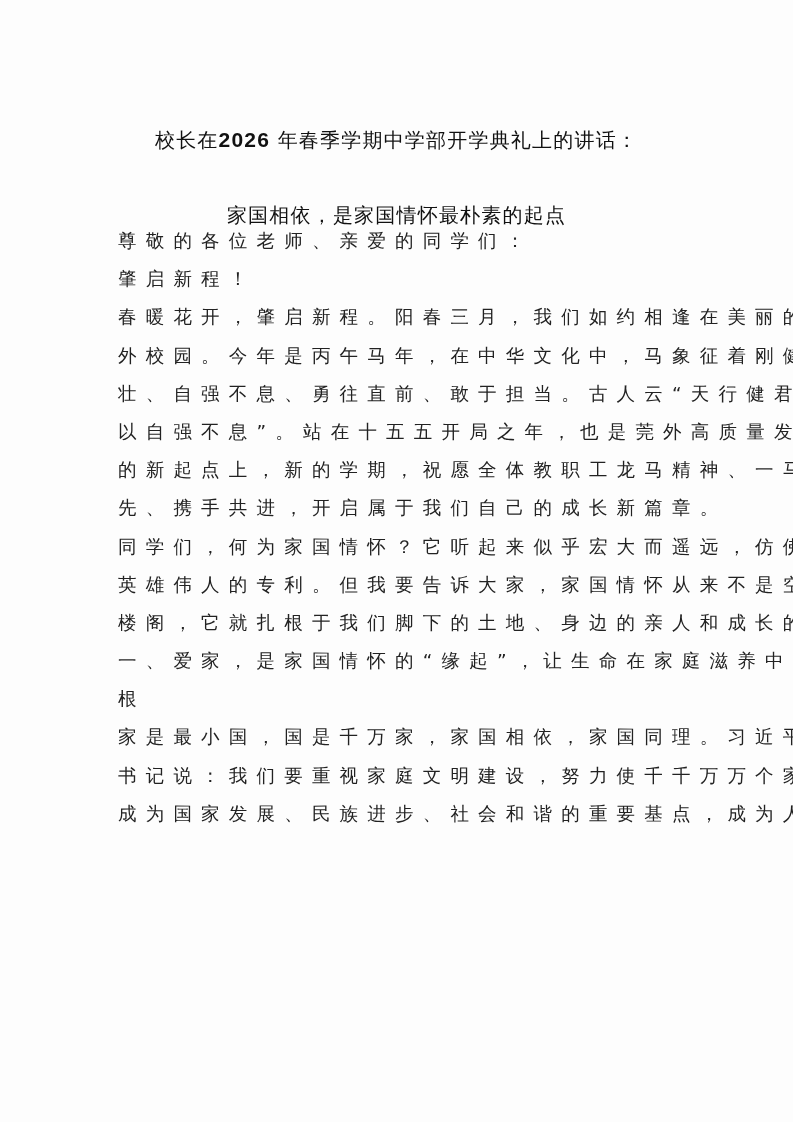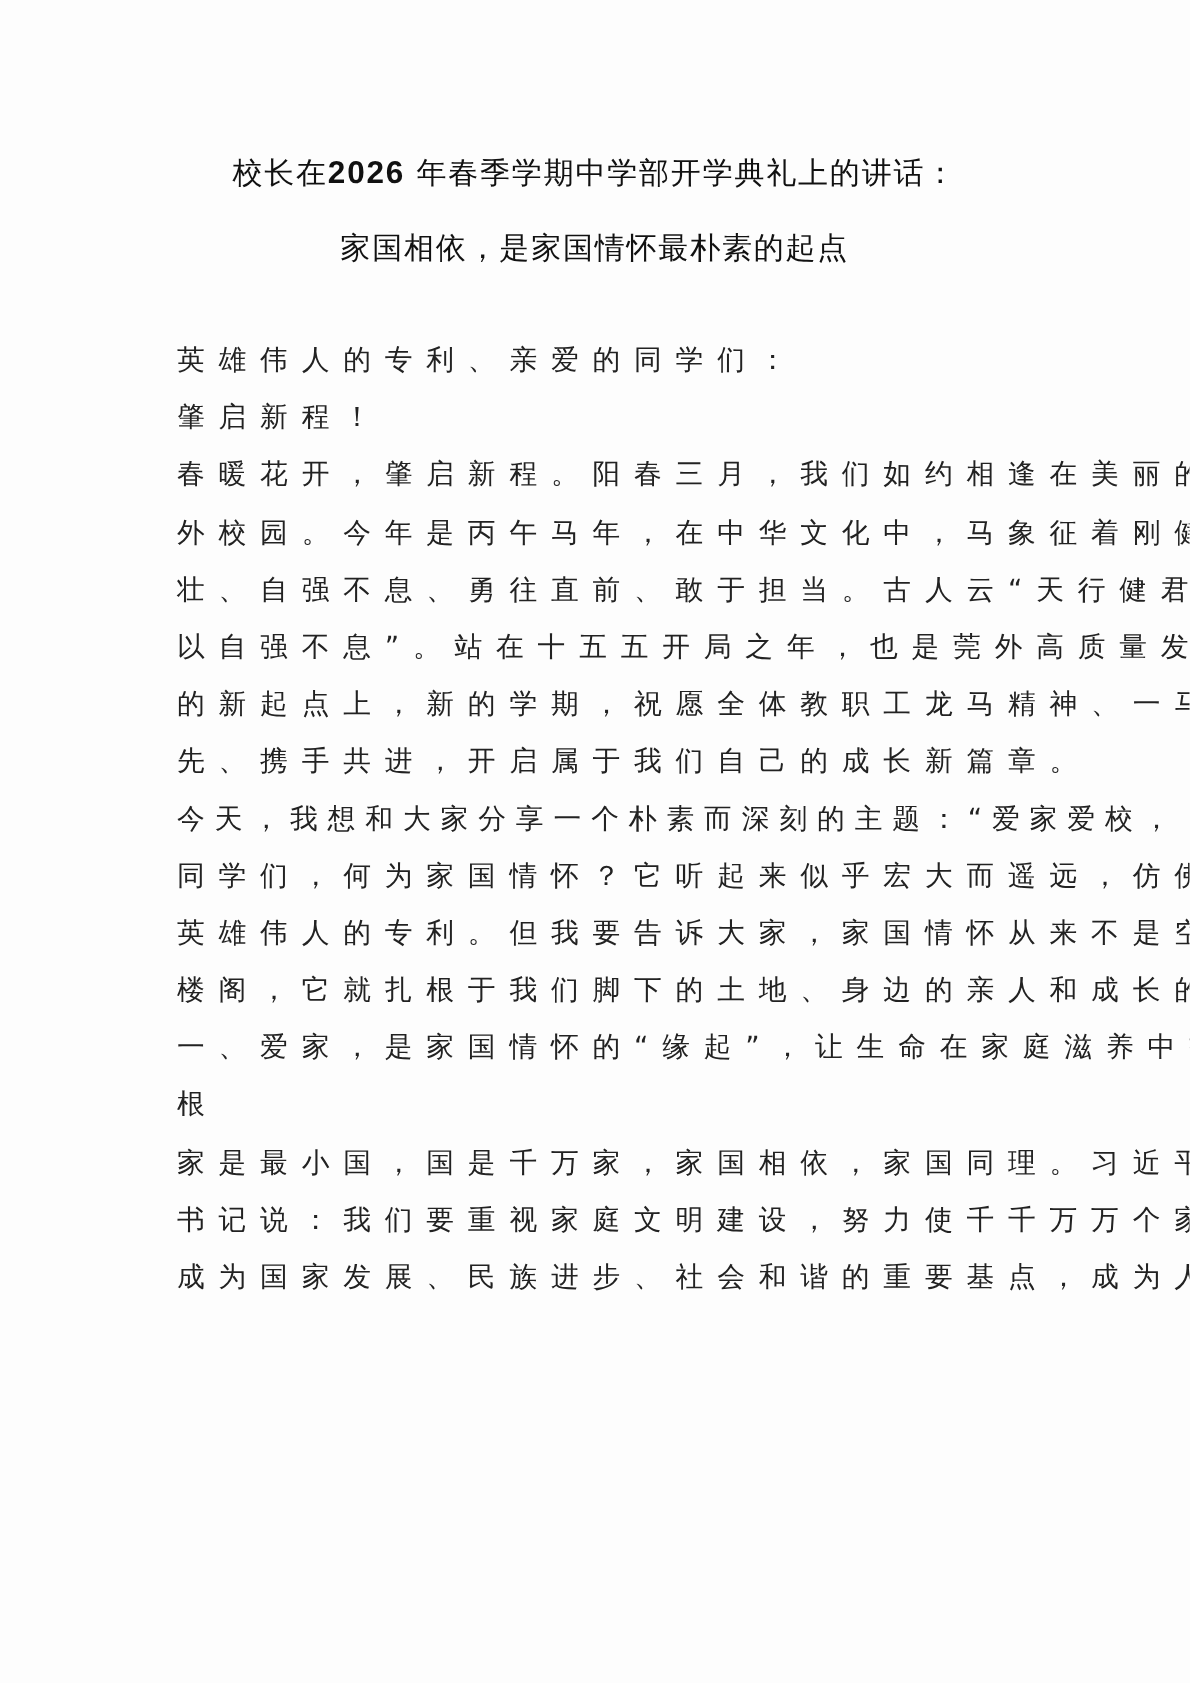--- a/index.html
+++ b/index.html
@@ -29,20 +29,21 @@
       width: 793px;
       text-align: center;
       font-family: "DejaVu Sans", sans-serif;
       font-size: 20px;
       color: #111;
     }
     .title-line {
       height: 50px;
       line-height: 30px;
       letter-spacing: 1.2px;
+      margin-top: 25px;
     }
     .title-line .num {
       font-family: "Liberation Sans", sans-serif;
       font-weight: bold;
       font-size: 21px;
     }
     .body {
       position: absolute;
       left: 118px;
       top: 226px;
@@ -67,29 +68,28 @@
 <div class="page">
 
   <div class="title-block">
     <div class="title-line">
       <span>校长在</span><span class="num">2026</span> <span>年春季学期中学部开学典礼上的讲话：</span>
     </div>
     <div class="title-line">家国相依，是家国情怀最朴素的起点</div>
   </div>
 
   <div class="body">
-    <div class="line">英雄伟人的专利、亲爱的同学们：</div>
+    <div class="line">尊敬的各位老师、亲爱的同学们：</div>
     <div class="line">肇启新程！</div>
     <div class="line">春暖花开，肇启新程。阳春三月，我们如约相逢在美丽的莞</div>
     <div class="line">外校园。今年是丙午马年，在中华文化中，马象征着刚健雄</div>
     <div class="line">壮、自强不息、勇往直前、敢于担当。古人云“天行健君子</div>
     <div class="line">以自强不息”。站在十五五开局之年，也是莞外高质量发展</div>
     <div class="line">的新起点上，新的学期，祝愿全体教职工龙马精神、一马当</div>
     <div class="line">先、携手共进，开启属于我们自己的成长新篇章。</div>
-    <div class="line tight">今天，我想和大家分享一个朴素而深刻的主题：“爱家爱校，</div>
     <div class="line">同学们，何为家国情怀？它听起来似乎宏大而遥远，仿佛是</div>
     <div class="line">英雄伟人的专利。但我要告诉大家，家国情怀从来不是空中</div>
     <div class="line">楼阁，它就扎根于我们脚下的土地、身边的亲人和成长的校</div>
     <div class="line">一、爱家，是家国情怀的“缘起”，让生命在家庭滋养中扎</div>
     <div class="line">根</div>
     <div class="line">家是最小国，国是千万家，家国相依，家国同理。习近平总</div>
     <div class="line">书记说：我们要重视家庭文明建设，努力使千千万万个家庭</div>
     <div class="line">成为国家发展、民族进步、社会和谐的重要基点，成为人民</div>
   </div>
 

